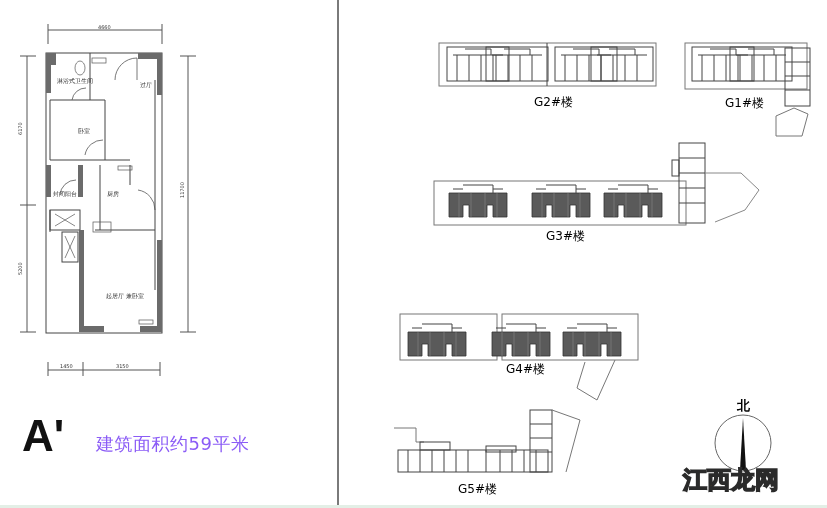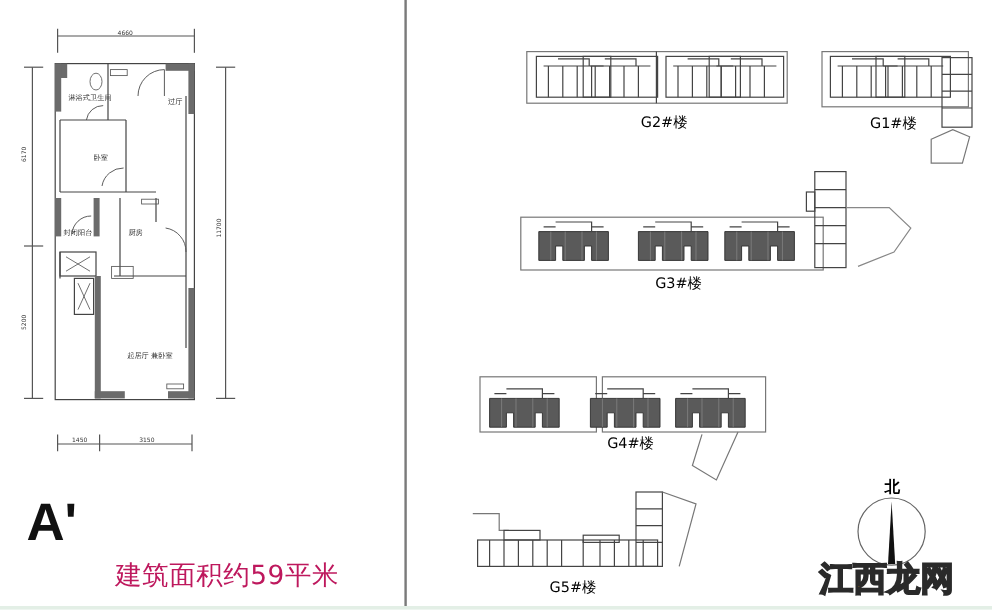--- a/index.html
+++ b/index.html
@@ -3,24 +3,24 @@
 <meta charset="utf-8">
 <style>
   html, body { margin:0; padding:0; }
   body { width:827px; height:508px; background:#ffffff; position:relative; overflow:hidden;
          font-family:"DejaVu Sans", sans-serif; color:#222; }
   .abs { position:absolute; }
   .divider { left:337px; top:0; width:2px; height:505px; background:#7a7a7a; }
   .bottom-strip { left:0; top:505px; width:827px; height:3px; background:#e3efe6; }
   svg text { font-family:"DejaVu Sans", sans-serif; }
   .unit-letter { left:22px; top:414px; font-family:"Liberation Sans", sans-serif; font-size:44px; font-weight:bold; line-height:44px; color:#111; }
-  .unit-area { left:96px; top:432px; font-size:22px; color:#be185d; letter-spacing:0.5px;margin-top:33px; }
+  .unit-area { left:96px; top:432px; font-size:18px; color:#8b5cf6; letter-spacing:0.5px; }
   .bld-label { font-size:12px; color:#333; }
   .north-label { font-size:13px; font-weight:bold; color:#222; }
-  .watermark { left:683px; top:464px; font-size:28px; font-weight:bold; letter-spacing:0; }
+  .watermark { left:683px; top:464px; font-size:24px; font-weight:bold; letter-spacing:0; }
   .wm1 { color:#f29b1f; -webkit-text-stroke:1.5px #2a2a2a; }
   .wm2 { color:#ffffff; -webkit-text-stroke:1.5px #2a2a2a; }
 </style>
 </head>
 <body>
 
 <svg class="abs" style="left:0;top:0" width="337" height="400" viewBox="0 0 337 400">
 
   <g stroke="#555" stroke-width="1" fill="none">
     <line x1="48" y1="30" x2="162" y2="30"></line>

